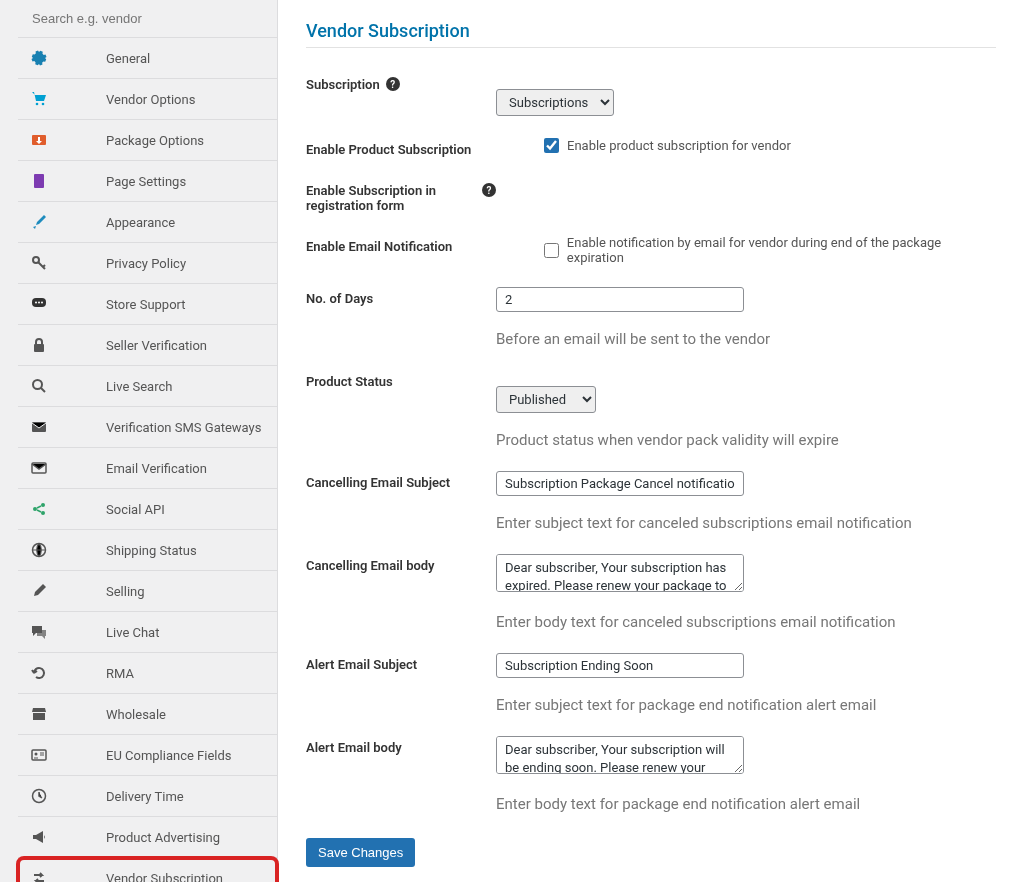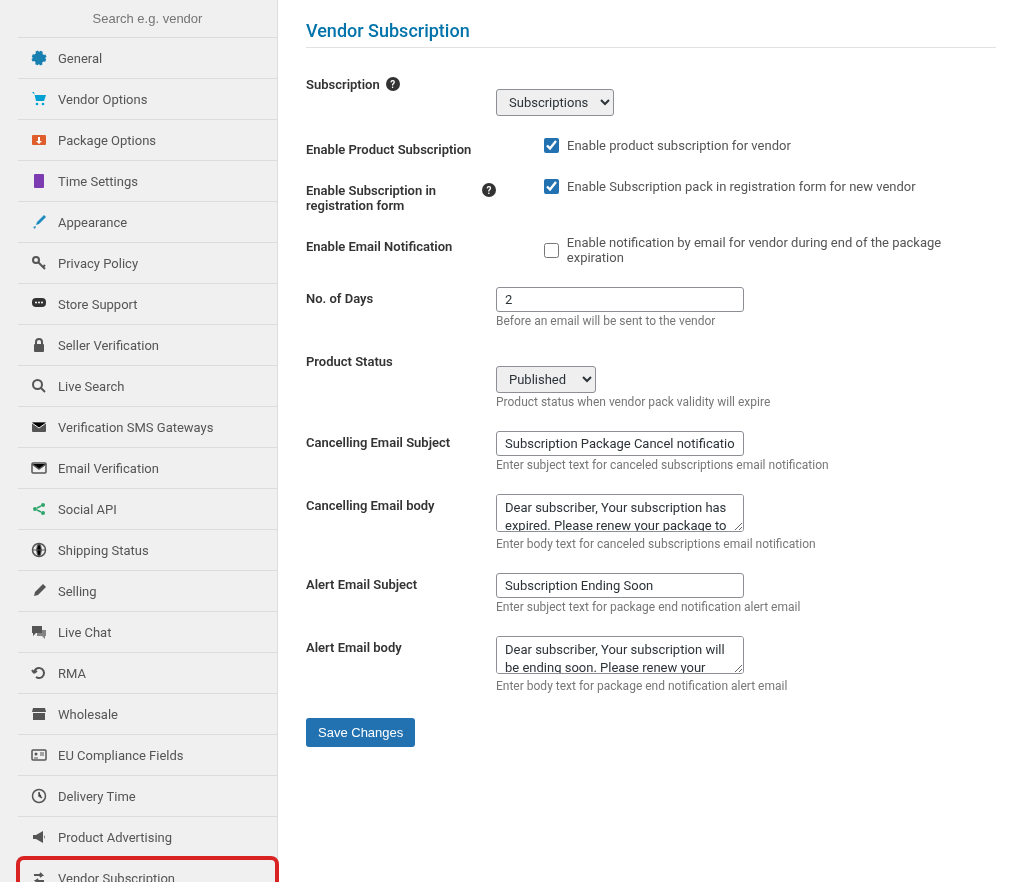--- a/index.html
+++ b/index.html
@@ -28,31 +28,31 @@
     padding: 10px 12px;
     border-bottom: 1px solid #dcdcde;
   }
   .search-box input {
     border: none;
     background: transparent;
     width: 100%;
     font-size: 13px;
     color: #a21caf;
     outline: none;
-    text-align: center;
   }
   .nav-item {
     display: flex;
     align-items: center;
     padding: 11px 12px;
     border-bottom: 1px solid #dcdcde;
     cursor: pointer;
     color: #555;
     font-size: 13px;
     position: relative;
+    gap: 48px;
   }
   .nav-item.active-highlight {
     outline: 4px solid #d92323;
     outline-offset: -2px;
     border-radius: 6px;
     z-index: 5;
   }
   .nav-item .icon {
     width: 18px;
     height: 18px;
@@ -133,22 +133,22 @@
     height: 15px;
     margin: 0 8px 0 0;
     accent-color: #2271b1;
   }
   .checkbox-line span {
     color: #555;
     font-size: 13px;
   }
   .help-text {
     color: #777;
-    font-size: 12px;
-    margin-top: 2px;
+    font-size: 15px;
+    margin-top: 18px;
   }
   .save-button {
     background: #2271b1;
     color: #fff;
     border: none;
     padding: 7px 12px;
     border-radius: 3px;
     font-size: 13px;
     cursor: pointer;
     margin-top: 14px;
@@ -190,21 +190,21 @@
             </svg>
           </span>
           <span>Package Options</span>
         </div>
         <div class="nav-item">
           <span class="icon" style="color: rgb(125, 59, 177);">
             <svg width="16" height="16" viewBox="0 0 16 16">
               <rect x="3" y="1" width="10" height="14" rx="1" fill="currentColor"></rect>
             </svg>
           </span>
-          <span>Time Settings</span>
+          <span>Page Settings</span>
         </div>
         <div class="nav-item">
           <span class="icon" style="color: rgb(30, 140, 190);">
             <svg width="16" height="16" viewBox="0 0 16 16">
               <path fill="currentColor" d="M13 1l2 2-7 7-3 1 1-3zM2 13l3-1-1 3z"></path>
             </svg>
           </span>
           <span>Appearance</span>
         </div>
         <div class="nav-item">
@@ -380,26 +380,20 @@
           <span>Enable product subscription for vendor</span>
         </label>
       </div>
     </div>
 
     <div class="form-row">
       <div class="label-col">
         <span>Enable Subscription in registration form</span>
         <span class="help-icon">?</span>
       </div>
-      <div class="field-col">
-        <label class="checkbox-line">
-          <input type="checkbox" checked="" style="">
-          <span>Enable Subscription pack in registration form for new vendor</span>
-        </label>
-      </div>
     </div>
 
     <div class="form-row">
       <div class="label-col">
           <span>Enable Email Notification</span>
         </div>
       <div class="field-col">
         <label class="checkbox-line">
           <input type="checkbox" style="">
           <span>Enable notification by email for vendor during end of the package expiration</span>

